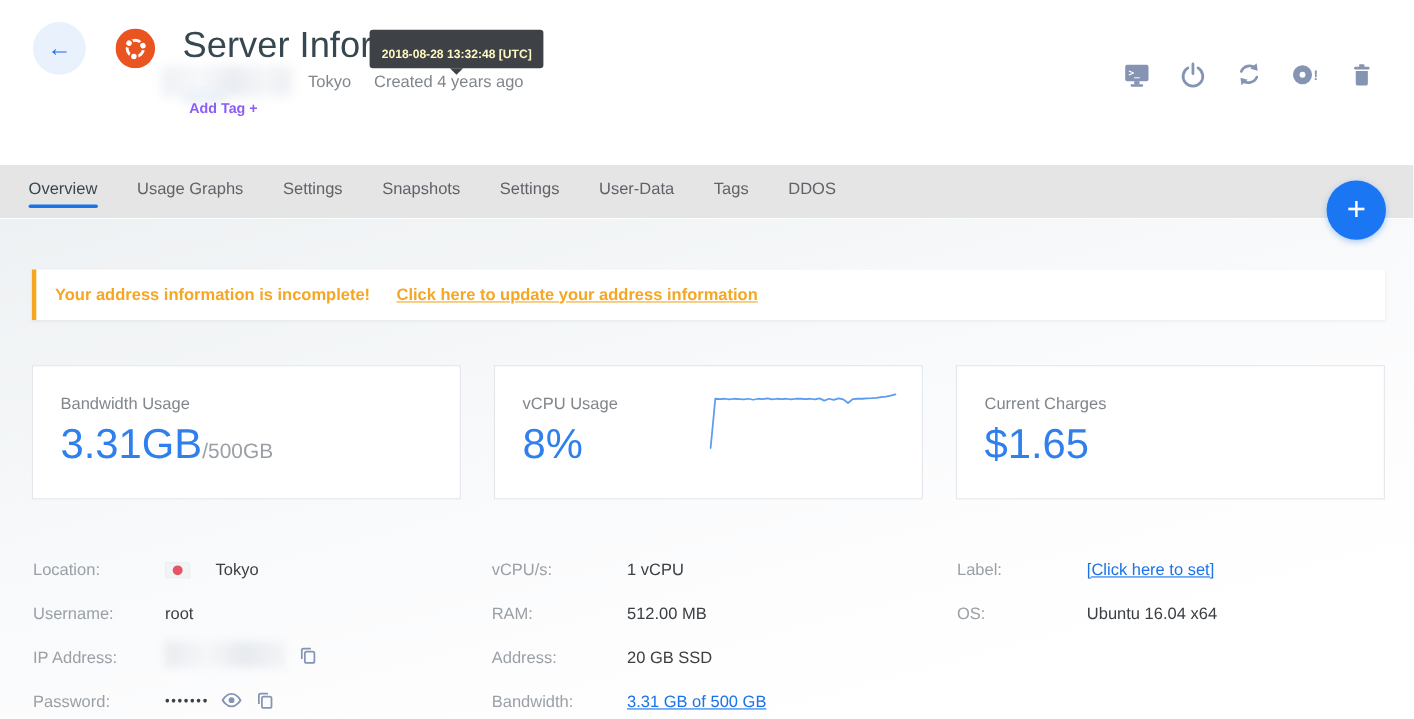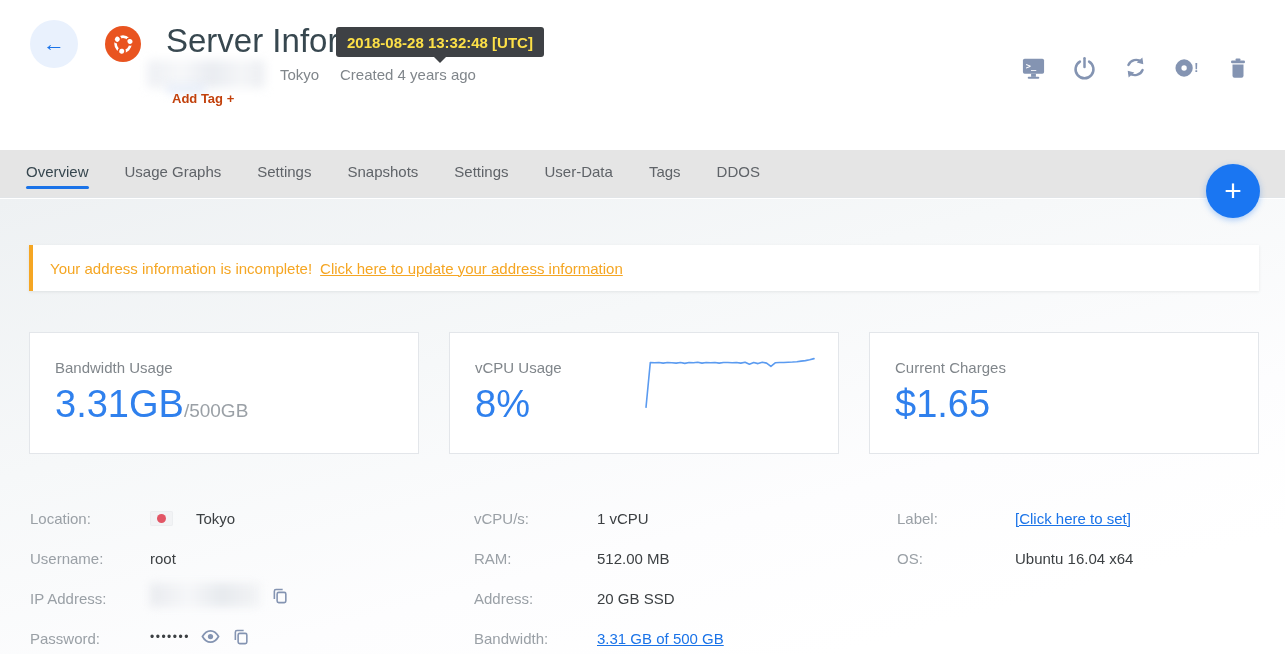--- a/index.html
+++ b/index.html
@@ -14,24 +14,24 @@
               font-size:22px; cursor:pointer; }
   .ubuntu-logo { position:absolute; left:105px; top:26px; width:36px; height:36px; }
   .page-title { position:absolute; left:166px; top:22px; font-size:33px; color:#37474f; white-space:nowrap; }
   .blur-blob { position:absolute; border-radius:4px; filter:blur(5px);
                background:linear-gradient(90deg,#eef0f4 0%,#f7f8fa 30%,#e9ecf1 55%,#f5f6f8 80%,#eceef2 100%); }
   .blob-name { left:147px; top:60px; width:118px; height:28px; }
   .blob-name2 { left:166px; top:84px; width:40px; height:10px; background:#dce6f7; opacity:.6; }
   .meta-text { position:absolute; top:66px; font-size:15px; color:#80868b; }
   .meta-tokyo { left:280px; }
   .meta-created { left:340px; }
-  .add-tag { position:absolute; left:172px; top:91px; font-size:13px; font-weight:bold; color:#c2410c; cursor:pointer; }
-
-  .tooltip { position:absolute; left:336px; top:27px; background:#3e4145; color:#fde047;
-             font-size:15px; font-weight:bold; padding:7px 11px 6px; border-radius:3px; white-space:nowrap; z-index:5; }
+  .add-tag { position:absolute; left:172px; top:91px; font-size:13px; font-weight:bold; color:#8b5cf6; cursor:pointer; }
+
+  .tooltip { position:absolute; left:336px; top:27px; background:#3e4145; color:#fef9c3;
+             font-size:11px; font-weight:bold; padding:17px 11px 6px; border-radius:3px; white-space:nowrap; z-index:5; }
   .tooltip::after { content:""; position:absolute; left:50%; bottom:-6px; margin-left:-6px;
                     border-left:6px solid transparent; border-right:6px solid transparent; border-top:6px solid #3e4145; }
 
   .header-actions { position:absolute; left:1021px; top:55px; display:flex; gap:26px; }
   .action-icon { width:25px; height:25px; cursor:pointer; display:flex; align-items:center; justify-content:center; }
 
   
   .tabbar { position:absolute; left:0; top:150px; width:100%; height:48px; background:#e5e5e5;
             border-bottom:1px solid #e2e5e8; display:flex; padding-left:26px; gap:36px; }
   .tab { padding-top:13px; font-size:15px; color:#5f6368; cursor:pointer; }
@@ -41,34 +41,34 @@
   .fab { position:absolute; left:1206px; top:164px; width:54px; height:54px; border-radius:50%;
          background:#1a76f2; color:#fff; display:flex; align-items:center; justify-content:center;
          font-size:30px; font-weight:300; z-index:6; cursor:pointer; box-shadow:0 2px 6px rgba(26,118,242,.35); }
 
   
   .content { position:absolute; left:0; top:199px; width:100%; height:455px;
              background:linear-gradient(165deg,#eef1f3 0%,#f6f8f9 35%,#fdfdfe 65%,#ffffff 85%); }
 
   .banner { position:absolute; left:29px; top:46px; width:1230px; height:46px; background:#fff;
             border-left:4px solid #f5a623; box-shadow:0 1px 3px rgba(60,64,67,.10);
-            display:flex; align-items:center; padding-left:17px; font-size:15px; color:#f5a623; gap:8px; }
+            display:flex; align-items:center; padding-left:17px; font-size:15px; color:#f5a623; gap:24px;font-weight:bold; }
   .banner a { color:#f5a623; text-decoration:underline; cursor:pointer; }
 
   .cards { position:absolute; left:29px; top:133px; display:flex; gap:30px; }
   .card { width:390px; height:122px; background:#fff; border:1px solid #e3e6ea; position:relative;
           padding:26px 0 0 25px; }
   .card-title { font-size:15px; color:#80868b; }
   .card-value { margin-top:9px; font-size:38px; color:#2f80ed; line-height:1.05; }
   .card-suffix { font-size:19px; color:#9aa0a6; }
   .sparkline { position:absolute; right:22px; top:14px; }
 
   
   .details { position:absolute; left:30px; top:288px; display:flex; width:1230px; }
-  .dcol1 { width:417px; } .dcol2 { width:423px;margin-left:27px; } .dcol3 { flex:1; }
+  .dcol1 { width:417px; } .dcol2 { width:423px; } .dcol3 { flex:1; }
   .drow { display:flex; align-items:flex-end; height:40px; }
   .dlabel { font-size:15px; color:#9aa0a6; }
   .dcol1 .dlabel { width:120px; } .dcol2 .dlabel { width:123px; } .dcol3 .dlabel { width:118px; }
   .dval { font-size:15px; color:#3c4043; display:flex; align-items:center; gap:10px; }
   .dlink { font-size:15px; color:#1a73e8; cursor:pointer;text-decoration:underline; }
   .flag { width:23px; height:15px; background:#f2f3f5; border-radius:2px; position:relative; margin-right:13px;
           box-shadow:0 0 0 1px #eceef0 inset; }
   .flag::after { content:""; position:absolute; left:50%; top:50%; width:9px; height:9px; margin:-4.5px 0 0 -4.5px;
                  border-radius:50%; background:#e25565; }
   .ip-blur { width:110px; height:24px; border-radius:3px; filter:blur(4px);

